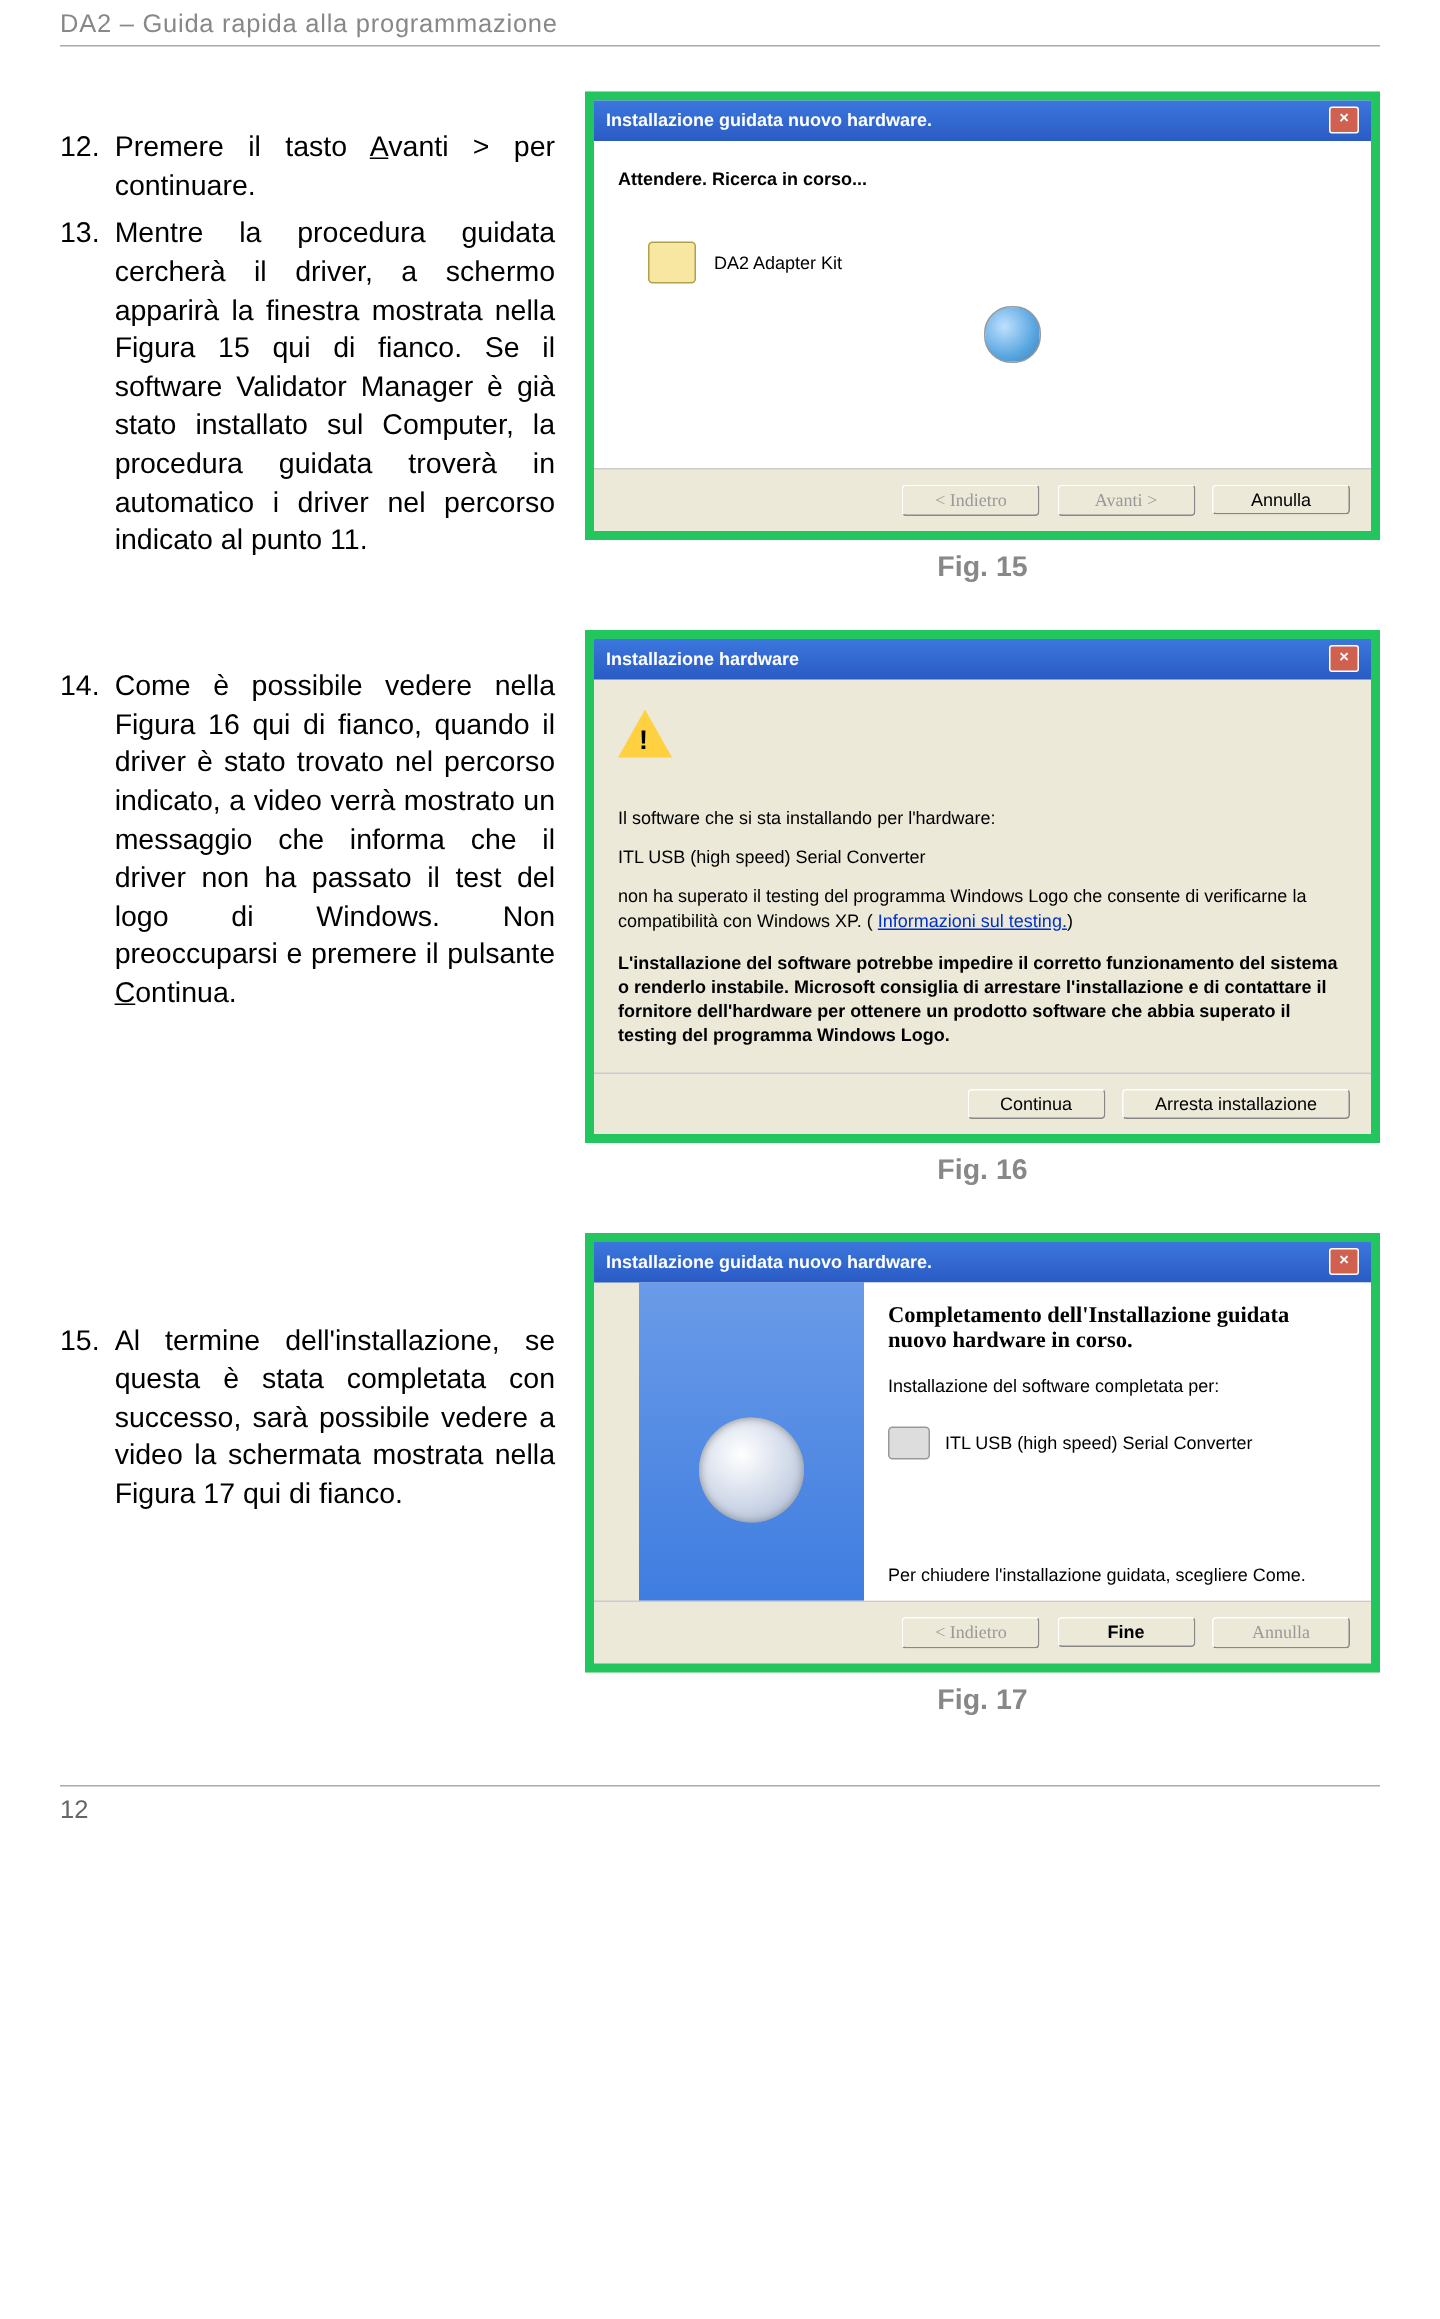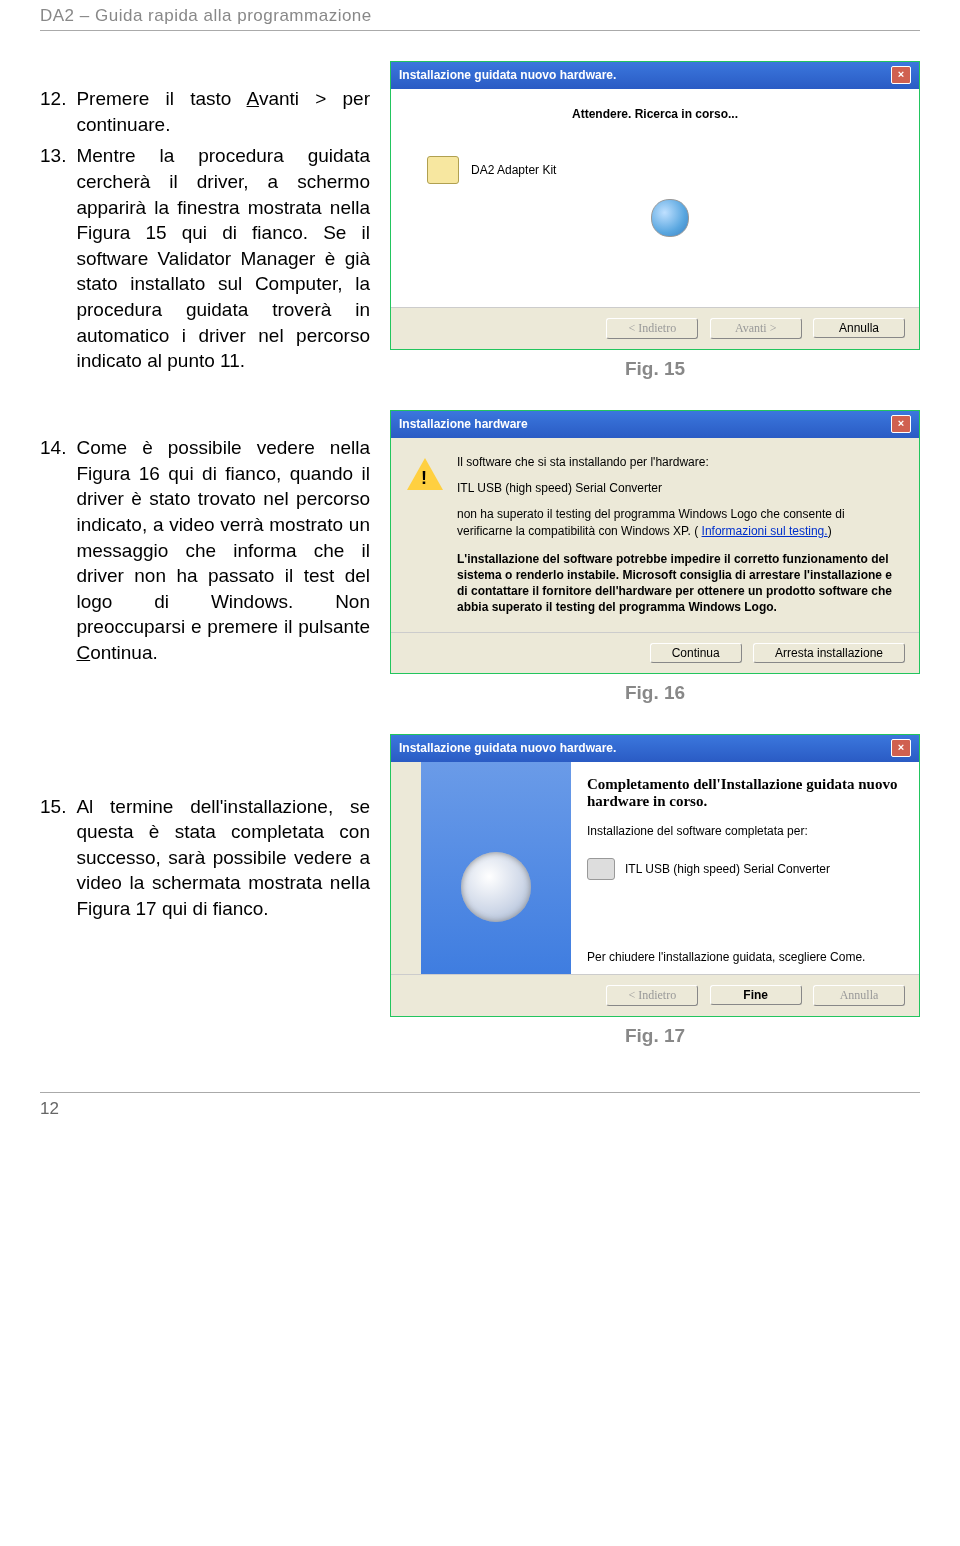--- a/index.html
+++ b/index.html
@@ -52,21 +52,21 @@
   .fig-caption {
     text-align: center;
     color: #888;
     font-weight: bold;
     font-size: 19px;
     margin: 8px 0 20px 0;
   }
 
   
   .win {
-    border: 1px solid #22c55e;
+    border: 6px solid #22c55e;
     background: #ece9d8;
     font-family: Tahoma, Verdana, sans-serif;
     font-size: 12px;
     color: #000;
   }
   .titlebar {
     background: linear-gradient(#3b77dd, #2a5bc4);
     color: #fff;
     font-weight: bold;
     padding: 4px 8px 5px 8px;
@@ -101,41 +101,40 @@
   
   .wiz1 .body1 {
     background: #fff;
     padding: 18px 16px 30px 16px;
     min-height: 170px;
     position: relative;
   }
   .wiz1 .topline {
     font-weight: bold;
     font-size: 12px;
-    text-align: center;
   }
   .wiz1 .device {
     margin: 35px 0 0 20px;
     display: flex; gap: 12px; align-items: center;
   }
   .wiz1 .glass {
     position: absolute; left: 260px; top: 110px;
     width: 36px; height: 36px; border-radius: 18px;
     background: radial-gradient(circle at 35% 35%, #bfe0ff, #5aa7e0 60%, #3a7fc0);
     border: 1px solid #999;
   }
   .usb-icon {
     width: 30px; height: 26px; background:#f7e7a0; border:1px solid #b0a050; border-radius:3px;
     display:inline-block;
   }
 
   
   .dlg2 .d2body {
     padding: 16px 18px 16px 16px;
-    display: flex; gap: 14px;
+    display: flex; gap: 32px; flex-direction: column;
   }
   .warn-icon {
     width: 0; height: 0;
     border-left: 18px solid transparent;
     border-right: 18px solid transparent;
     border-bottom: 32px solid #ffd040;
     position: relative;
     margin-top: 4px;
   }
   .warn-icon::after {

